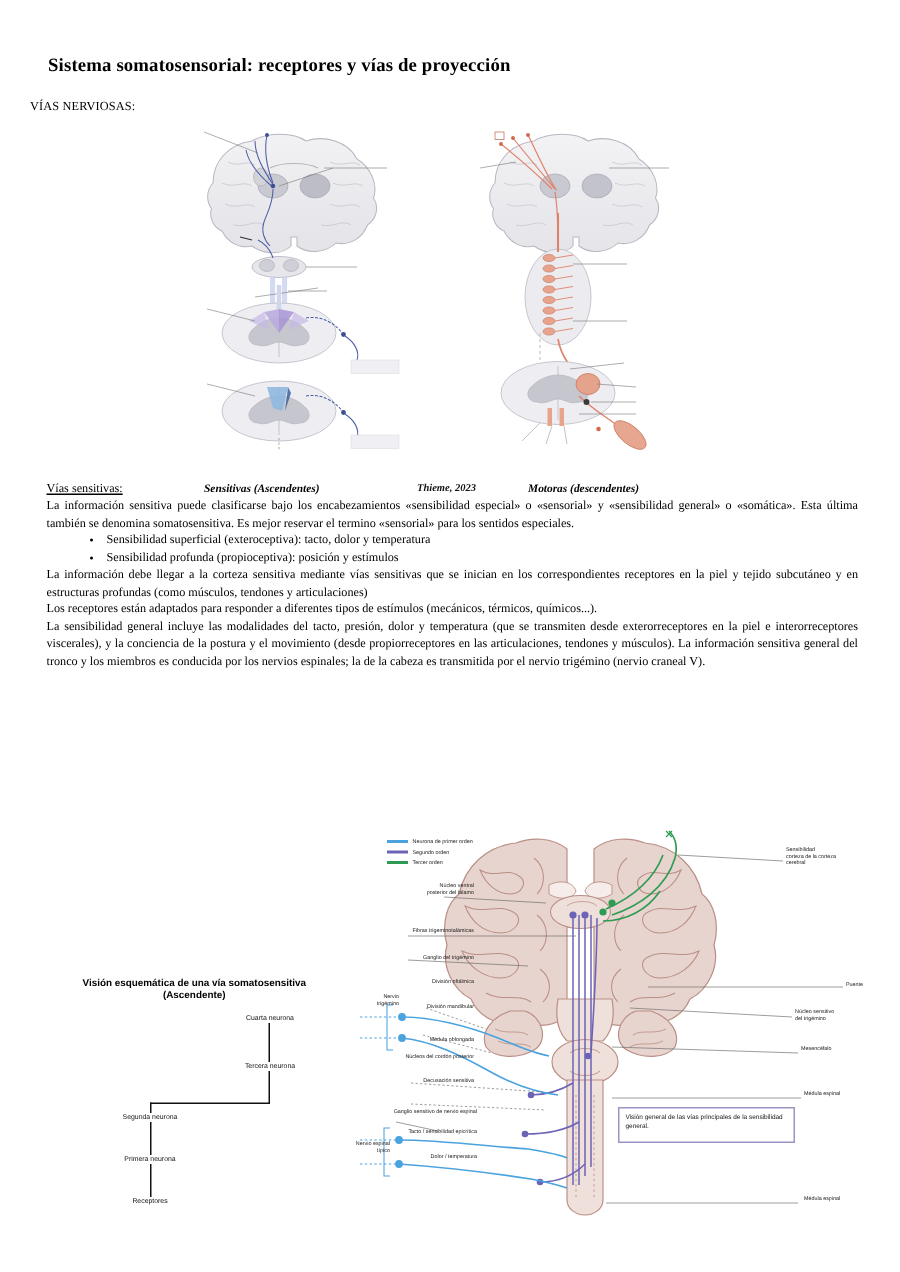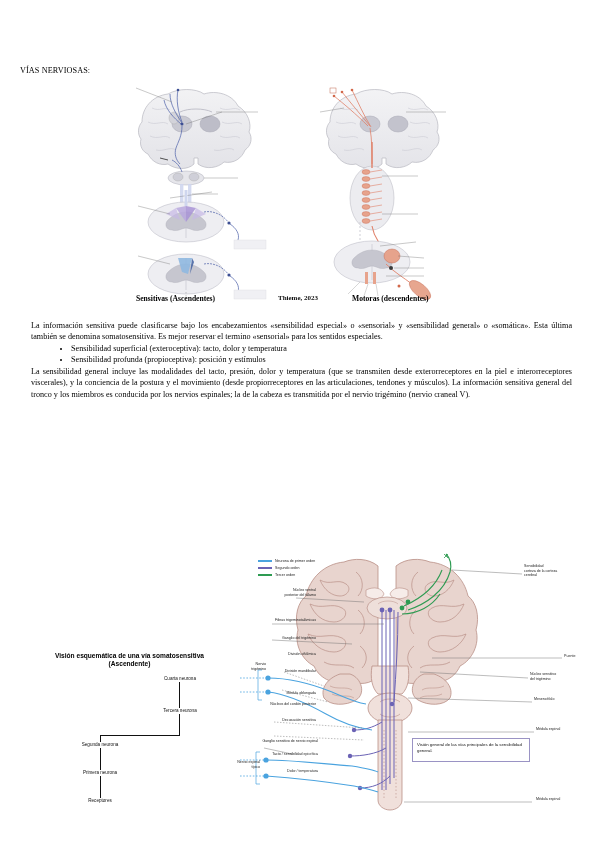--- a/index.html
+++ b/index.html
@@ -22,21 +22,21 @@
     position:absolute; left:20px; top:66px;
     font-size:8.2px; letter-spacing:0.1px;
   }
 
   
   .topfig { position:absolute; left:130px; top:82px; width:340px; height:225px; }
   .fig-col { position:absolute; top:0; width:150px; height:215px; }
   .fig-left { left:0; }
   .fig-right { left:190px; }
 
-  .caption-row { position:absolute; left:130px; top:294px; width:345px; height:14px; }
+  .caption-row { position:absolute; left:130px; top:321px; width:345px; height:14px;font-style:italic; }
   .cap { position:absolute; font-size:7.6px; font-weight:bold; white-space:nowrap; }
   .cap-left { left:6px; }
   .cap-mid { left:148px; font-weight:bold; font-size:7px; color:#111; }
   .cap-right { left:222px; }
 
   
   .body-text {
     position:absolute; left:31px; top:320px; width:541px;
     font-size:8.15px; line-height:11.45px; text-align:justify;
   }
@@ -83,20 +83,21 @@
   }
 
   
   .svgwrap { position:absolute; left:0; top:0; }
 </style>
 </head>
 <body>
 
 <div class="page">
 
+  <div class="title">Sistema somatosensorial: receptores y vías de proyección</div>
   <div class="subhead">VÍAS NERVIOSAS:</div>
 
   <div class="topfig">
 
     <div class="fig-col fig-left">
       <svg width="150" height="218" viewBox="0 0 150 218" xmlns="http://www.w3.org/2000/svg">
         <defs>
           <linearGradient id="gyrus" x1="0" y1="0" x2="0" y2="1">
             <stop offset="0%" stop-color="#f2f2f4"></stop>
             <stop offset="100%" stop-color="#e3e3e8"></stop>
@@ -294,25 +295,30 @@
     </div>
   </div>
 
   <div class="caption-row">
     <span class="cap cap-left">Sensitivas (Ascendentes)</span>
     <span class="cap cap-mid">Thieme, 2023</span>
     <span class="cap cap-right">Motoras (descendentes)</span>
   </div>
 
   <div class="body-text">
+    <p>
+      <span class="underline-lead">Vías sensitivas:</span>
+    </p>
     <p>La información sensitiva puede clasificarse bajo los encabezamientos «sensibilidad especial» o «sensorial» y «sensibilidad general» o «somática». Esta última también se denomina somatosensitiva. Es mejor reservar el termino «sensorial» para los sentidos especiales.</p>
     <ul class="bullets">
       <li>Sensibilidad superficial (exteroceptiva): tacto, dolor y temperatura</li>
       <li>Sensibilidad profunda (propioceptiva): posición y estímulos</li>
     </ul>
+    <p>La información debe llegar a la corteza sensitiva mediante vías sensitivas que se inician en los correspondientes receptores en la piel y tejido subcutáneo y en estructuras profundas (como músculos, tendones y articulaciones)</p>
+    <p>Los receptores están adaptados para responder a diferentes tipos de estímulos (mecánicos, térmicos, químicos...).</p>
     <p>La sensibilidad general incluye las modalidades del tacto, presión, dolor y temperatura (que se transmiten desde exterorreceptores en la piel e interorreceptores viscerales), y la conciencia de la postura y el movimiento (desde propiorreceptores en las articulaciones, tendones y músculos). La información sensitiva general del tronco y los miembros es conducida por los nervios espinales; la de la cabeza es transmitida por el nervio trigémino (nervio craneal V).</p>
   </div>
 
   <div class="schematic">
     <div class="sch-title">
       <span>Visión esquemática de una vía somatosensitiva</span><br>
       <span>(Ascendente)</span>
     </div>
 
     <div class="sch-node" style="left:120px; top:24px; width:76px;">Cuarta neurona</div>

